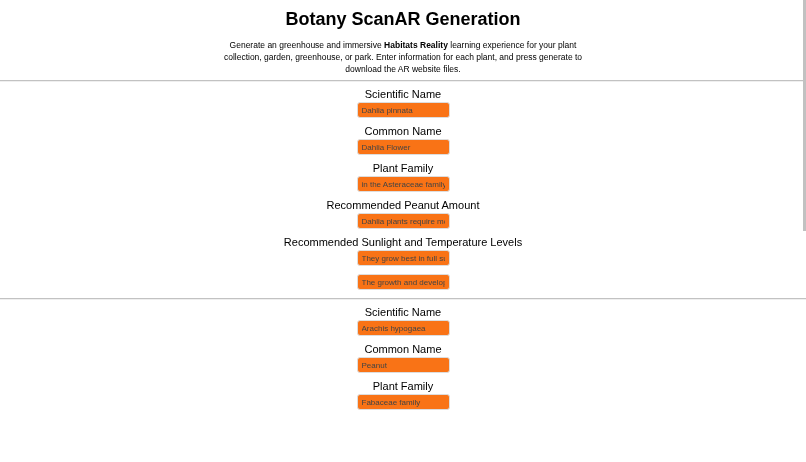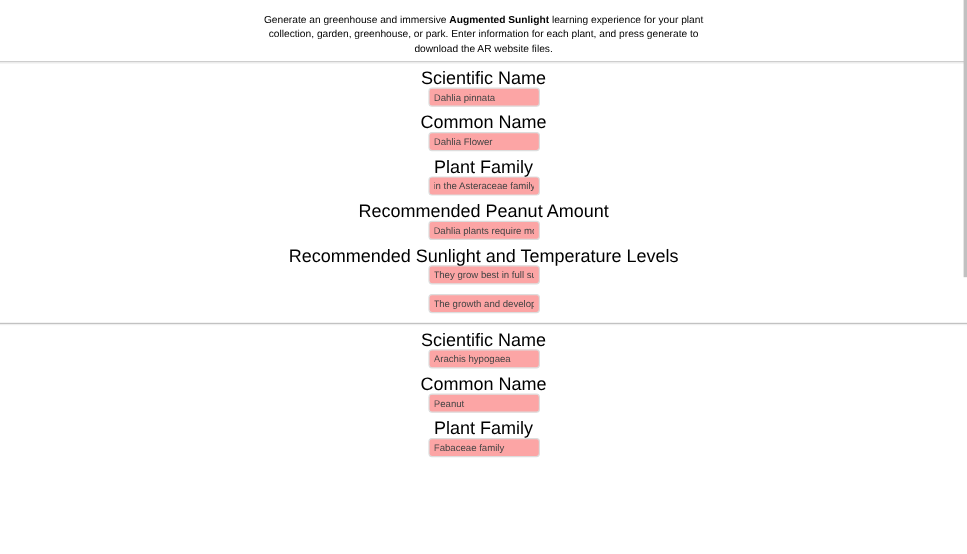--- a/index.html
+++ b/index.html
@@ -40,57 +40,58 @@
   }
   section.plant-form {
     padding-top: 7px;
     margin-bottom: 7px;
   }
   .field {
     margin-bottom: 8px;
   }
   .field-label {
     display: block;
-    font-size: 15px;
+    font-size: 11px;
     line-height: 11px;
     margin-bottom: 2px;
     text-align: center;
     color: #000;
   }
   .field-input {
     display: block;
     margin: 0 auto;
     width: 93px;
     height: 16px;
     border: 1px solid #dddddd;
     border-radius: 3px;
     padding: 0 4px;
     font-family: "Liberation Sans", sans-serif;
     font-size: 8px;
     color: #444;
-    background: #fca5a5;
+    background: #f97316;
     outline: none;
     white-space: nowrap;
     overflow: hidden;
   }
   .scroll-thumb {
     position: fixed;
     top: 0;
     right: 0;
     width: 3px;
     height: 231px;
     background: #c1c1c1;
   }
 </style>
 </head>
 <body>
 
 <div class="page">
+  <h1 class="page-title">Botany ScanAR Generation</h1>
 
-  <p class="desc"><span>Generate an greenhouse and immersive </span><b>Augmented Sunlight</b><span> learning experience for your plant collection, garden, greenhouse, or park. Enter information for each plant, and press generate to download the AR website files.</span></p>
+  <p class="desc"><span>Generate an greenhouse and immersive </span><b>Habitats Reality</b><span> learning experience for your plant collection, garden, greenhouse, or park. Enter information for each plant, and press generate to download the AR website files.</span></p>
 
   <div id="forms-container">
       <hr class="section-divider">
       <section class="plant-form">
         <div class="field">
           <label class="field-label">Scientific Name</label>
           <input type="text" class="field-input" value="Dahlia pinnata" style="">
         </div>
         <div class="field">
           <label class="field-label">Common Name</label>

